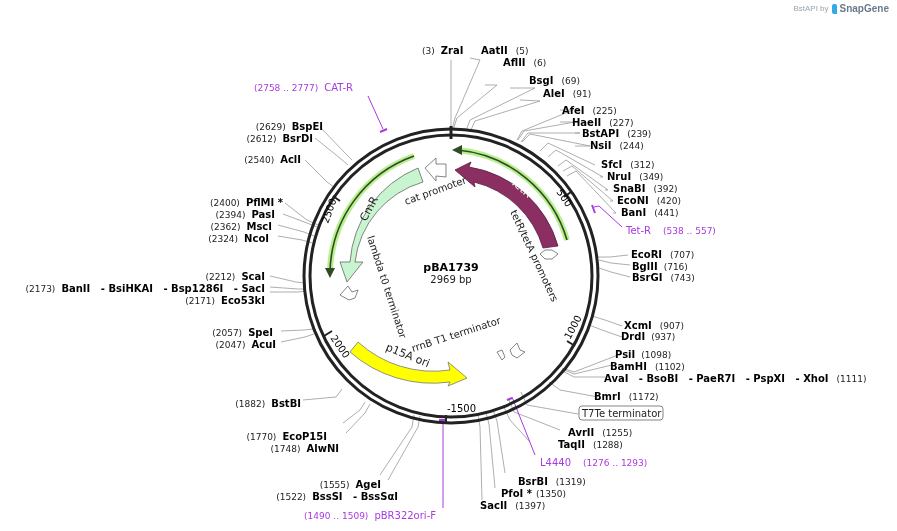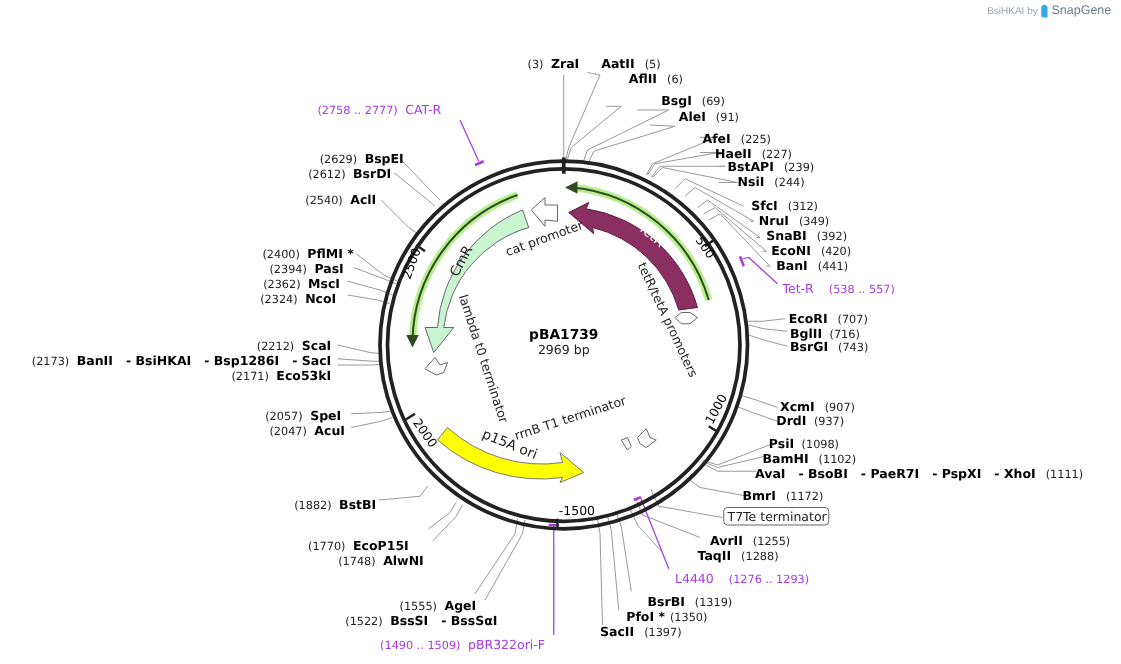--- a/index.html
+++ b/index.html
@@ -1,33 +1,33 @@
 <!DOCTYPE html>
 <html><head>
 <meta charset="utf-8">
 <style>
   html, body { margin: 0; padding: 0; background: #ffffff; }
   body { width: 897px; height: 531px; position: relative; overflow: hidden; font-family: "DejaVu Sans", sans-serif; }
   #map { position: absolute; left: 0; top: 0; }
   .credit { position: absolute; right: 8px; top: 3px; font-size: 8px; color: #9aa3ad; display: flex; align-items: center; gap: 3px; font-family: "Liberation Sans", sans-serif; }
-  .credit .brand { font-size: 10px; color: #6b7a8a; }
+  .credit .brand { font-size: 10px; color: #6b7a8a; font-weight: bold; }
   .credit .logo { width: 5px; height: 10px; background: #35a9e6; border-radius: 2px 2px 0 2px; display: inline-block; }
   svg text { font-family: "DejaVu Sans", sans-serif; }
   .enz { font-size: 10px; font-weight: bold; fill: #000; }
   .pos { font-size: 9px; fill: #222; }
   .primer { font-size: 10px; fill: #a83ae0; }
   .primerpos { font-size: 9px; fill: #a83ae0; }
   .featlbl { font-size: 10px; fill: #222; }
   .tick { font-size: 10px; fill: #000; }
 </style>
 </head>
 <body>
 
 <div class="credit">
-  <span>BsiHKAI by</span>
+  <span>BstAPI by</span>
   <span class="logo"></span>
   <span class="brand">SnapGene</span>
 </div>
 
 <svg id="map" width="897" height="531" viewBox="0 0 897 531">
 
   <g stroke="#999" stroke-width="0.8" fill="none">
     <polyline points="451,130 451,119 451,60"></polyline>
     <polyline points="452,130 455,118 480,60 470,58"></polyline>
     <polyline points="453,130 457,118 497,85 485,85"></polyline>

